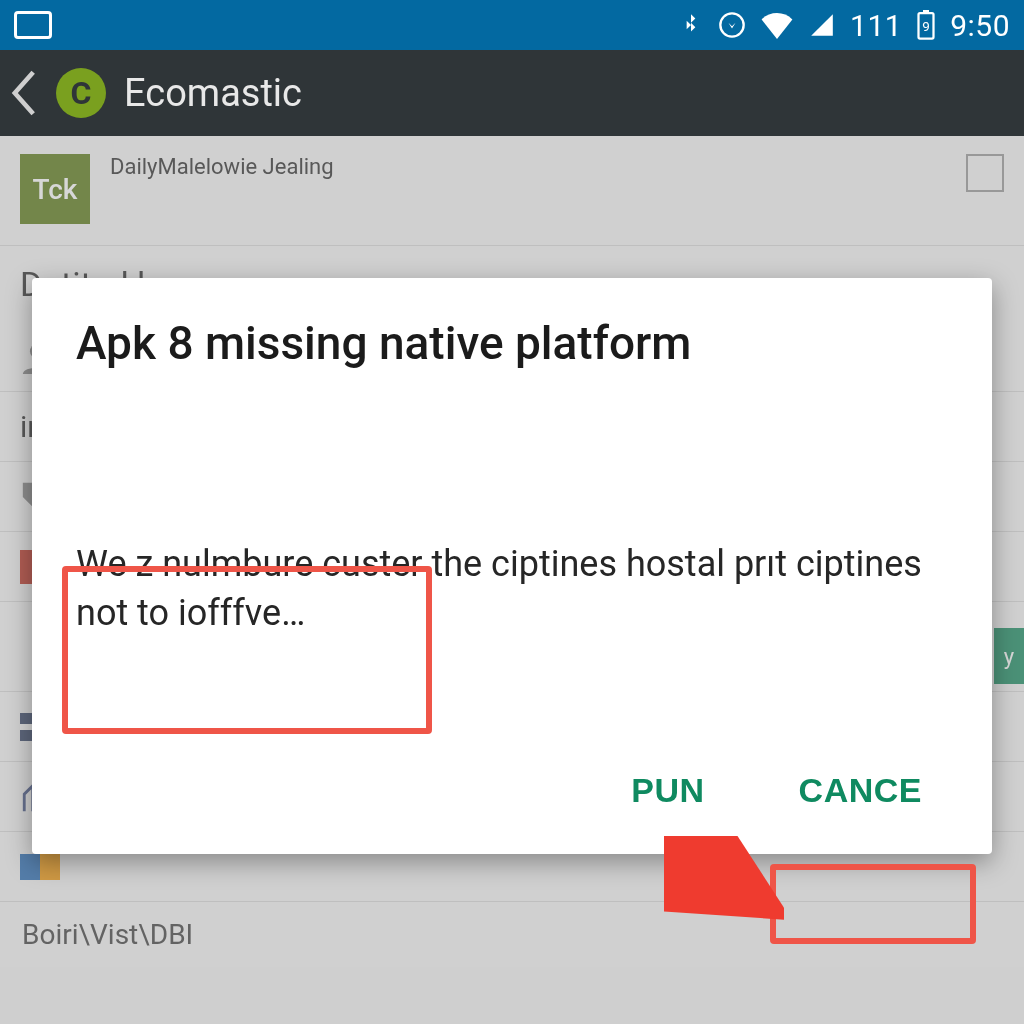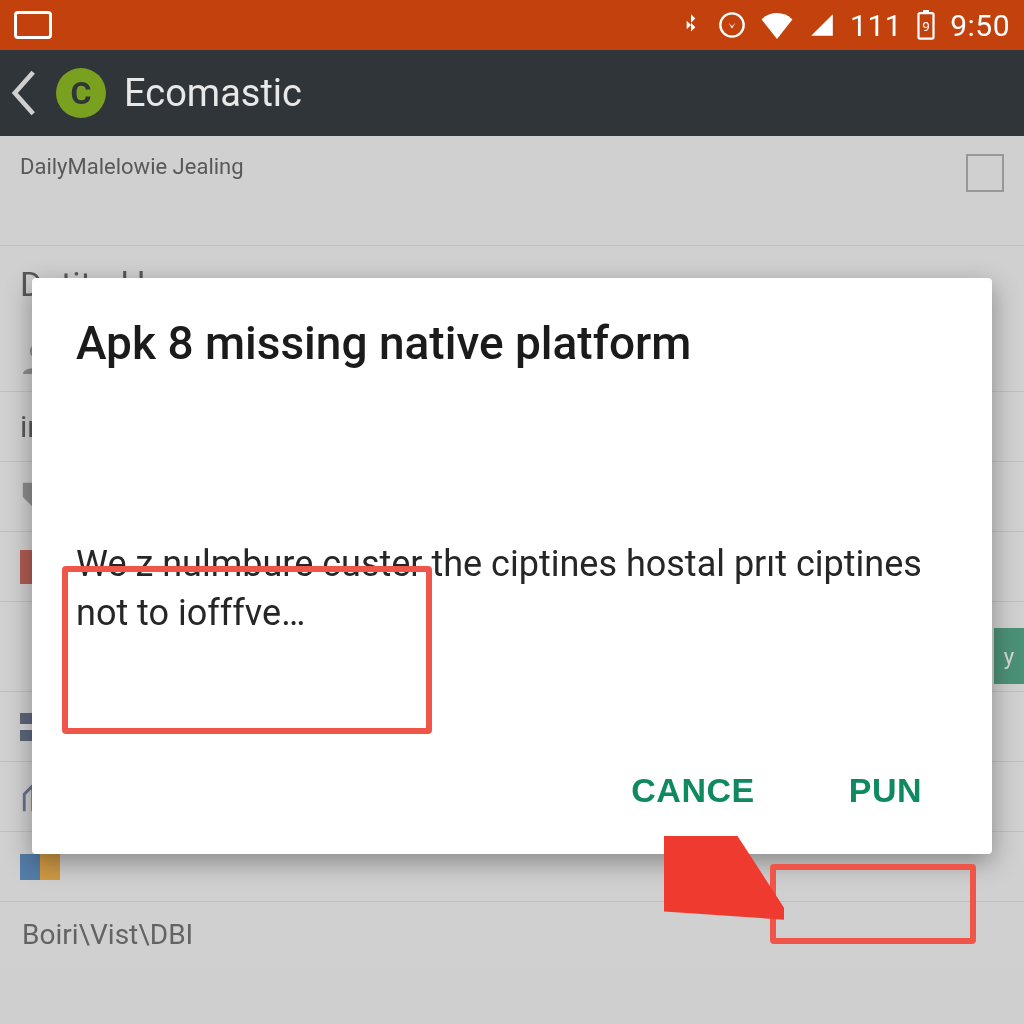--- a/index.html
+++ b/index.html
@@ -2,21 +2,21 @@
 <html><head>
 <meta charset="utf-8">
 <style>
   * { margin: 0; padding: 0; box-sizing: border-box; }
   html, body { width: 1024px; height: 1024px; overflow: hidden; font-family: Roboto, "Helvetica Neue", Arial, sans-serif; }
   body { background: #f2f2f2; position: relative; }
 
   
   .status-bar {
     height: 50px;
-    background: #c2410c;
+    background: #0369a1;
     color: #fff;
     display: flex;
     align-items: center;
     padding: 0 14px;
     font-size: 30px;
   }
   .status-left { flex: 0 0 auto; }
   .status-right { margin-left: auto; display: flex; align-items: center; gap: 14px; }
   .recent-apps-icon {
     width: 38px; height: 28px; border: 3px solid #fff; border-radius: 4px;
@@ -175,20 +175,21 @@
 <div class="app-bar">
   <svg class="back-arrow" viewBox="0 0 24 40">
       <path d="M20 2L4 20l16 18" fill="none" stroke="#cfcfcf" stroke-width="4"></path>
     </svg>
   <div class="logo-circle">C</div>
   <div class="app-title">Ecomastic</div>
 </div>
 
 <div class="bg-list">
   <div class="list-row tall">
+    <div class="avatar">Tck</div>
     <div class="row-text">
       <div class="row-title">DailyMalelowie Jealing</div>
     </div>
     <div class="row-check"></div>
   </div>
 
   <div class="row-heading">Dutited hono</div>
 
   <div class="list-row">
     <svg class="row-icon" width="30" height="30" viewBox="0 0 24 24">
@@ -239,22 +240,22 @@
 </div>
 
 <div class="float-badge">y</div>
 
 <div class="scrim"></div>
 
 <div class="dialog">
   <div class="dialog-title">Apk 8 missing native platform</div>
   <div class="dialog-body">We z nulmbure custer the ciptines hostal prıt ciptines not to iofffve…</div>
   <div class="dialog-actions">
+    <button class="dlg-btn">PUN</button>
     <button class="dlg-btn">CANCE</button>
-    <button class="dlg-btn">PUN</button>
   </div>
 </div>
 
 <div class="hl hl-body"></div>
 <div class="hl hl-cancel"></div>
 <svg class="arrow" width="120" height="90" viewBox="0 0 120 90">
   <defs>
     <marker id="ah" markerWidth="14" markerHeight="14" refX="10" refY="6" orient="auto">
       <path d="M0 0L12 6L0 12z" fill="#ef3b2f"></path>
     </marker>

